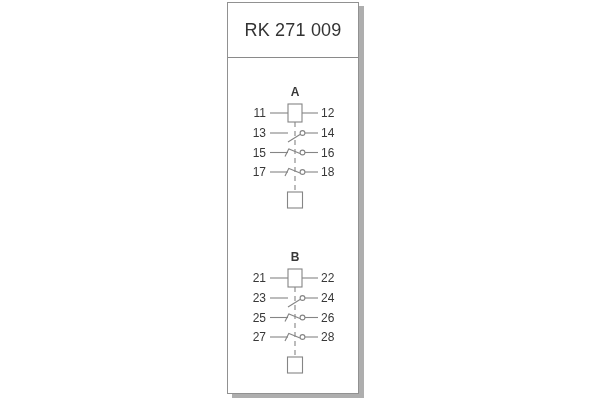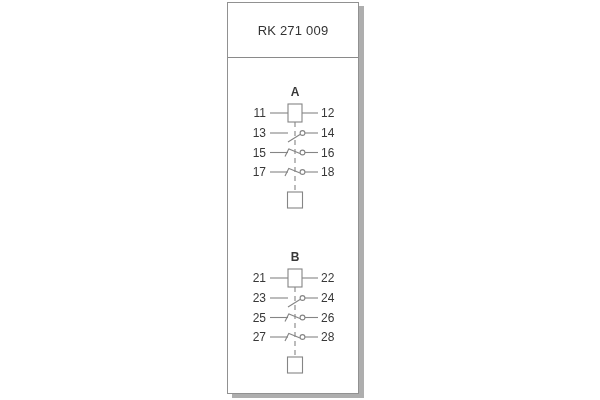--- a/index.html
+++ b/index.html
@@ -3,21 +3,21 @@
 <meta charset="utf-8">
 <style>
   html,body{margin:0;padding:0;background:#ffffff;}
   #canvas{position:relative;width:600px;height:400px;background:#ffffff;
           font-family:"Liberation Sans", sans-serif;overflow:hidden;}
   #module{position:absolute;left:227px;top:2px;width:130px;height:390px;
           background:#ffffff;border:1px solid #919191;
           box-shadow:5px 4px 0 0 #aeaeae;}
   #title-bar{height:54px;border-bottom:1px solid #8a8a8a;
              display:flex;align-items:center;justify-content:center;}
-  #title-bar span{font-size:13px;color:#333333;letter-spacing:0.2px;}
+  #title-bar span{font-size:18px;color:#333333;letter-spacing:0.2px;}
   #diagram{position:absolute;left:0;top:55px;width:130px;height:335px;}
   svg text{fill:#383838;font-family:"Liberation Sans", sans-serif;font-size:12px;}
   svg .section-label{font-weight:bold;}
   svg line, svg path{stroke:#858585;stroke-width:1.1;fill:none;}
   svg rect{stroke:#858585;stroke-width:1.1;fill:#ffffff;}
   svg circle{stroke:#858585;stroke-width:1.1;fill:#ffffff;}
 </style>
 </head>
 <body>
 

